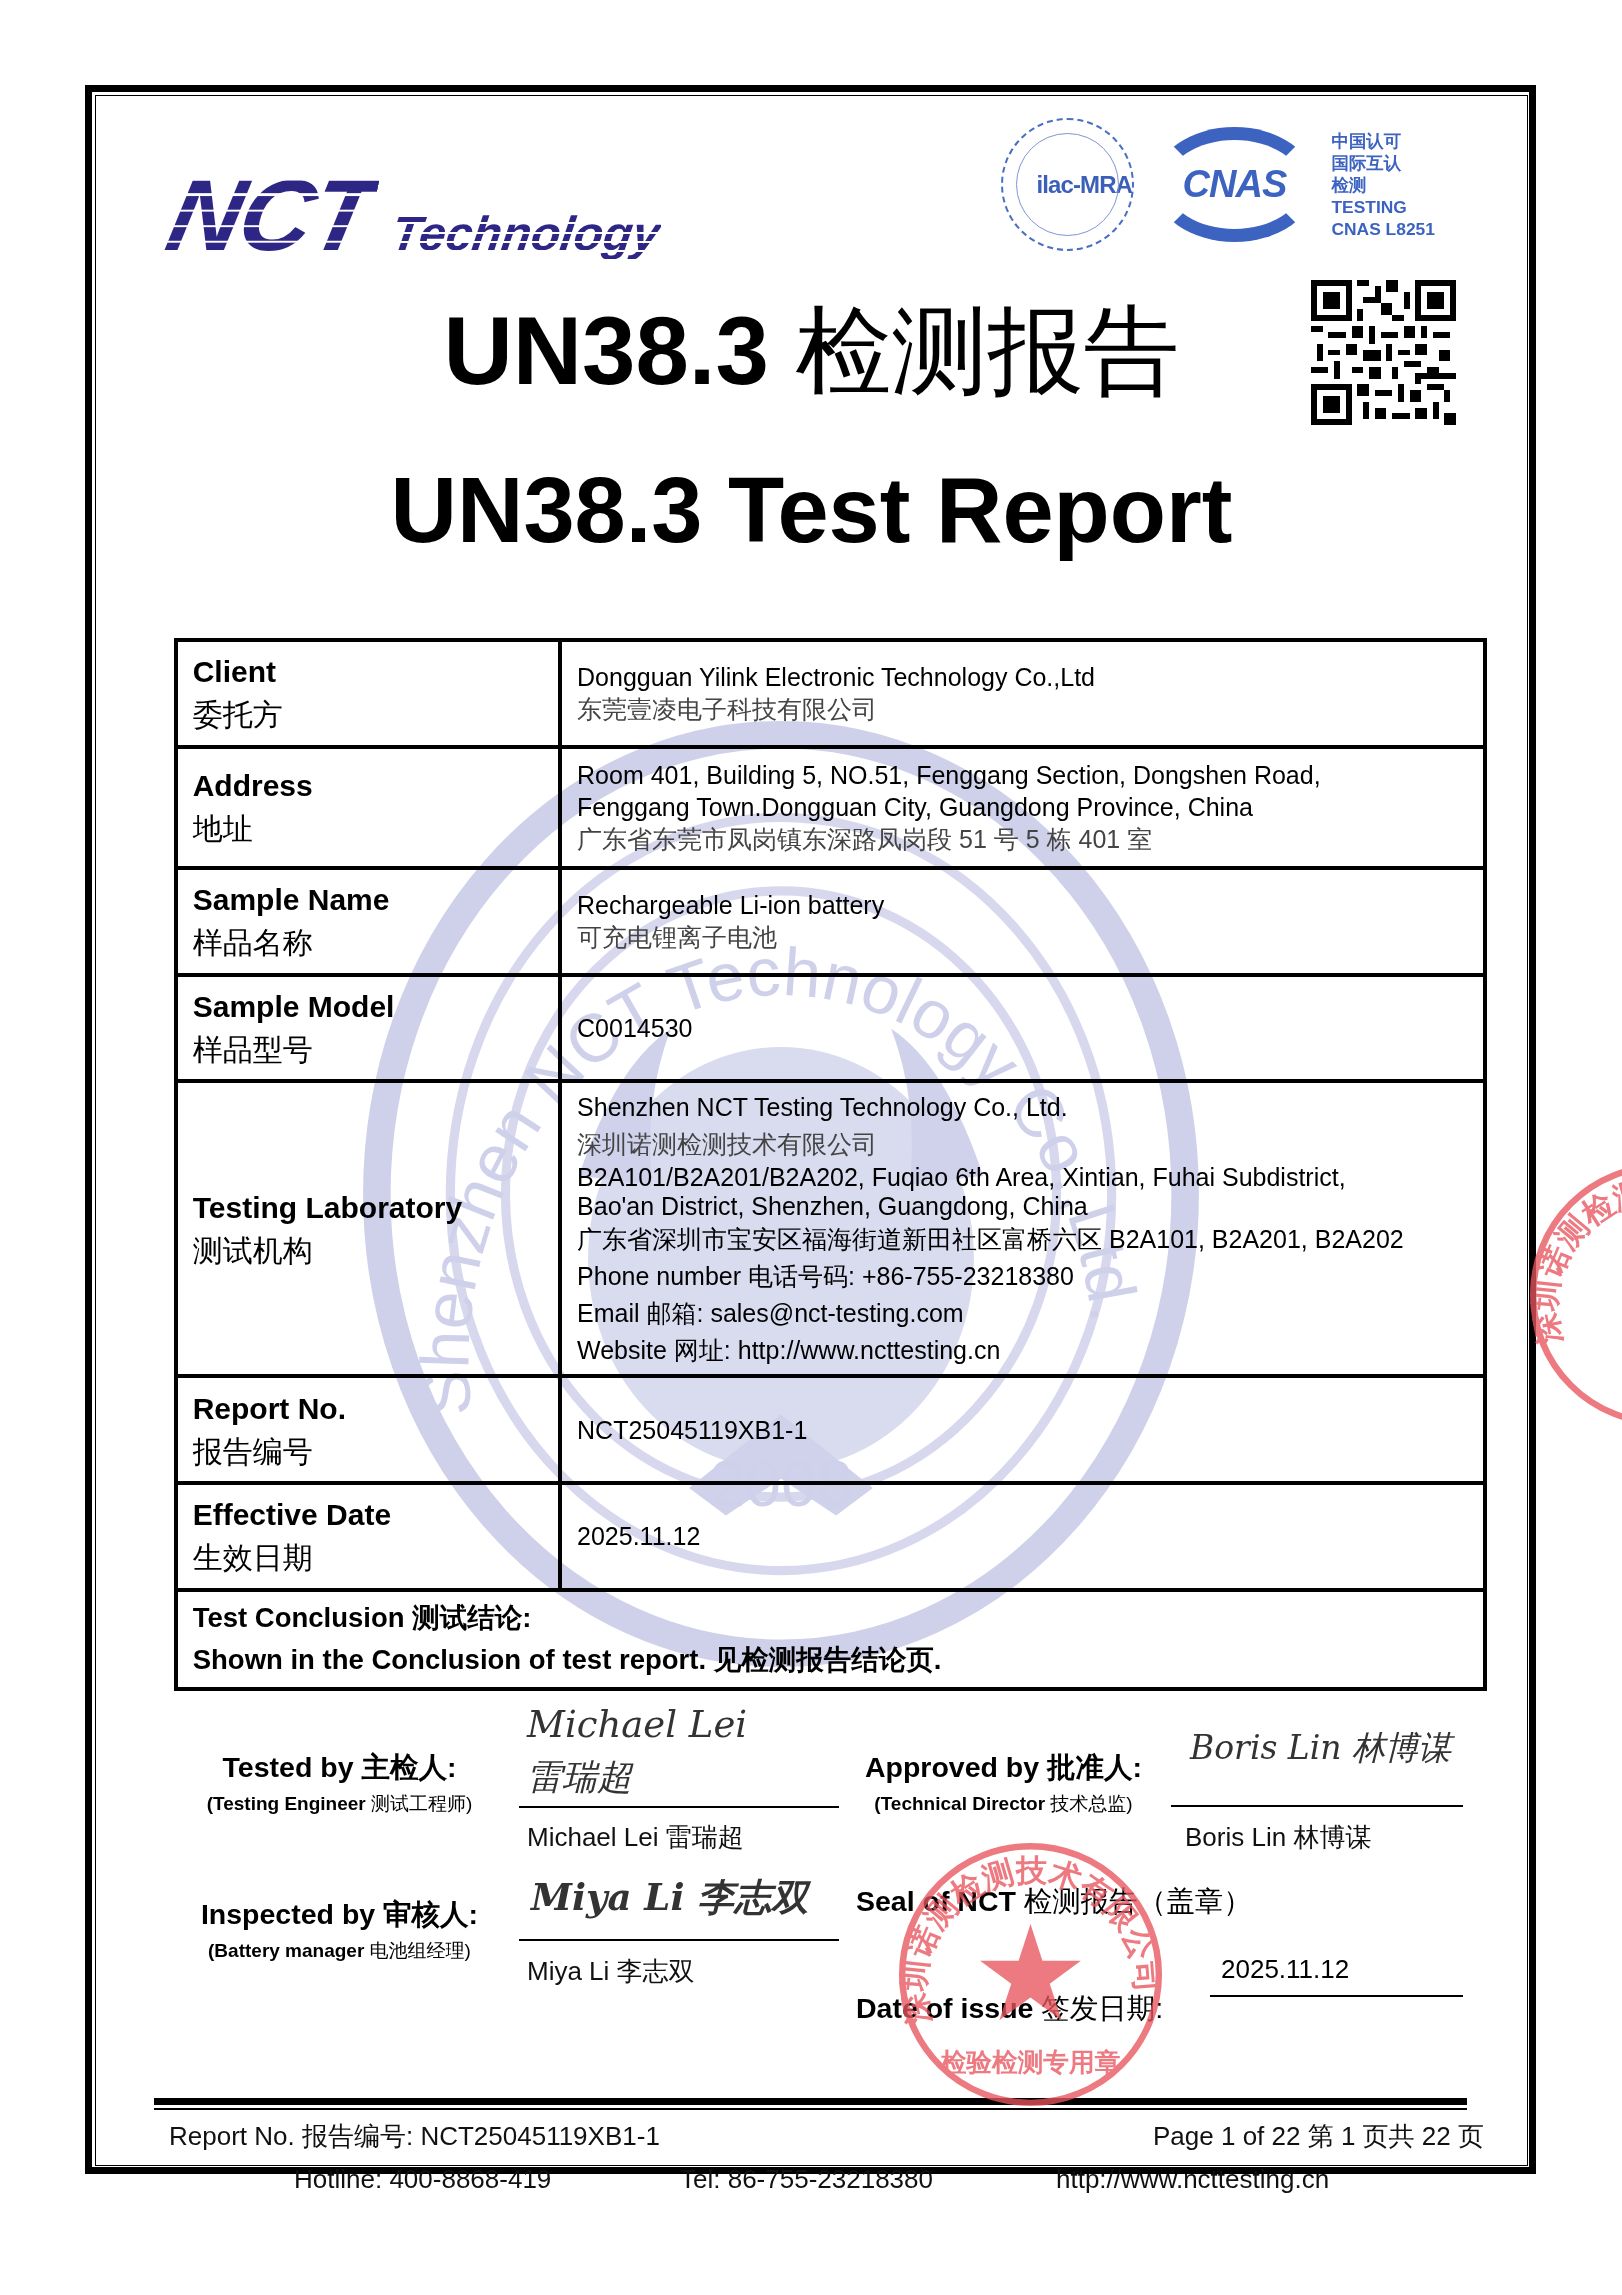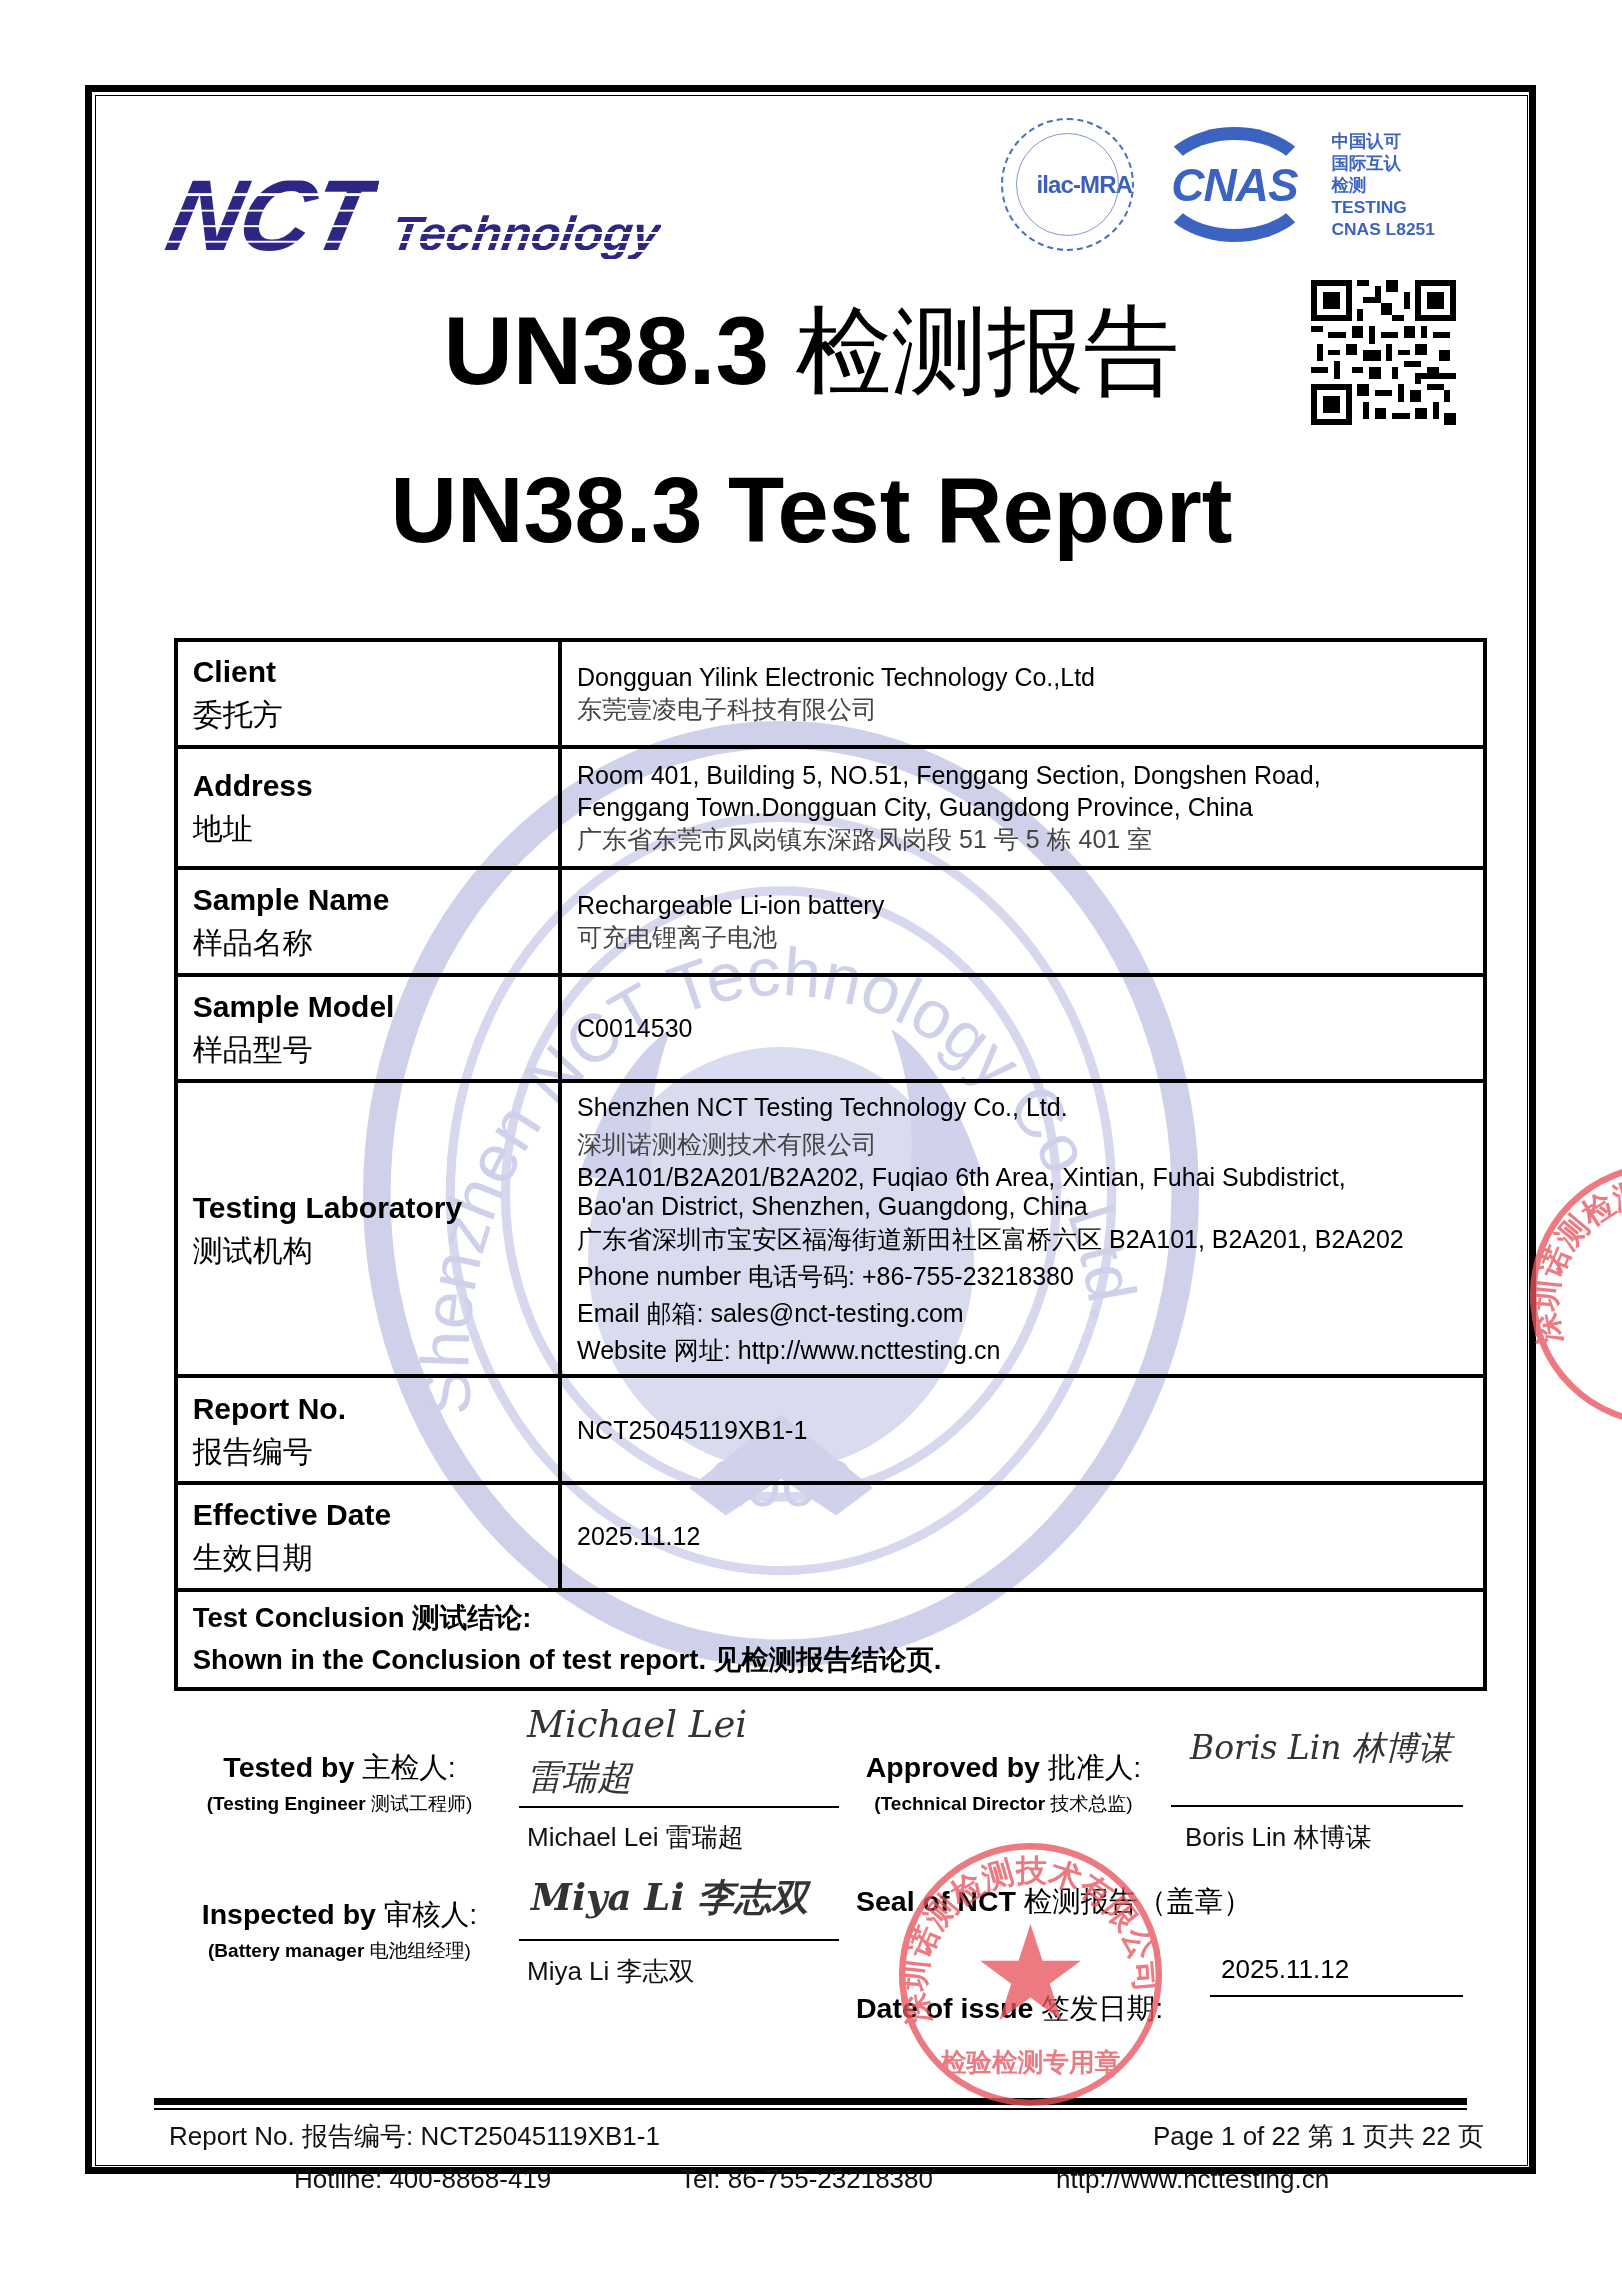--- a/index.html
+++ b/index.html
@@ -30,21 +30,21 @@
 
   .accred { position: absolute; left: 1001px; top: 118px; display: flex; align-items: center; z-index: 2; }
   .ilac { width: 129px; height: 129px; border-radius: 50%; border: 2.8px dashed #4a6fc2;
           display: flex; align-items: center; justify-content: flex-end; color: #3c5fb8;
           font-weight: 900; font-size: 24px; letter-spacing: -0.9px; position: relative; }
   .ilac::before { content: ""; position: absolute; inset: 13px; border-radius: 50%; border: 1.8px solid #7f96d4; }
   .cnas { width: 161px; height: 115px; margin-left: 20px; position: relative;
           display: flex; align-items: center; justify-content: center; }
   .cnas-ring { position: absolute; inset: 0; border-radius: 50%; border: 13px solid #3d63c1;
                border-left-color: transparent; border-right-color: transparent; }
-  .cnas-text { position: relative; font-weight: 900; font-style: italic; font-size: 46px; color: #3d63c1; letter-spacing: -0.9px; }
+  .cnas-text { position: relative; font-weight: 900; font-style: italic; font-size: 38px; color: #3d63c1; letter-spacing: -0.9px; }
   .accred-text { margin-left: 16.5px; color: #3d63c1; font-weight: 700; font-size: 17.4px; line-height: 22px; }
 
   .qr { position: absolute; left: 1311px; top: 280px; width: 145px; height: 145px; z-index: 2; }
 
   .title-cn { position: absolute; left: 0; width: 1623px; top: 303px; text-align: center;
               font-size: 96px; font-weight: 700; line-height: 1; z-index: 2; }
   .title-cn .cn { font-family: "DejaVu Serif", serif; font-weight: 400; }
   .title-en { position: absolute; left: 0; width: 1623px; top: 464px; text-align: center;
               font-size: 92px; font-weight: 700; line-height: 1; z-index: 2; }
 
@@ -64,21 +64,21 @@
   .row-lab td { height: 275px; }
   .row-lab .val { line-height: 37px; }
   .row-lab .val .l2 { line-height: 29px; }
   .row-report td { height: 88px; }
   .row-date td { height: 88px; }
   .row-conc td { height: 79px; padding: 5.5px 14.7px; font-size: 27.5px; line-height: 42px; font-weight: 700; }
 
   
   .sig-label { position: absolute; z-index: 2; text-align: center; }
   .sig-label .main { font-size: 28.5px; font-weight: 700; }
-  .sig-label .main .cn { font-weight: 400; }
+  .sig-label .main .cn { font-weight: 700; }
   .sig-label .sub { font-size: 19px; font-weight: 700; margin-top: 3.7px; }
   .sig-label .sub .cn { font-weight: 400; }
   .sig-hand { position: absolute; z-index: 2; font-family: "DejaVu Serif", serif; font-style: italic;
               color: #333; }
   .sig-line { position: absolute; height: 1.8px; background: #000; z-index: 2; }
   .sig-name { position: absolute; z-index: 2; font-size: 26px; color: #111; }
   .seal-label { position: absolute; z-index: 2; font-size: 28.5px; font-weight: 700; }
   .seal-label .cn { font-weight: 400; }
   .issue-date { position: absolute; z-index: 2; font-size: 26px; }
 

